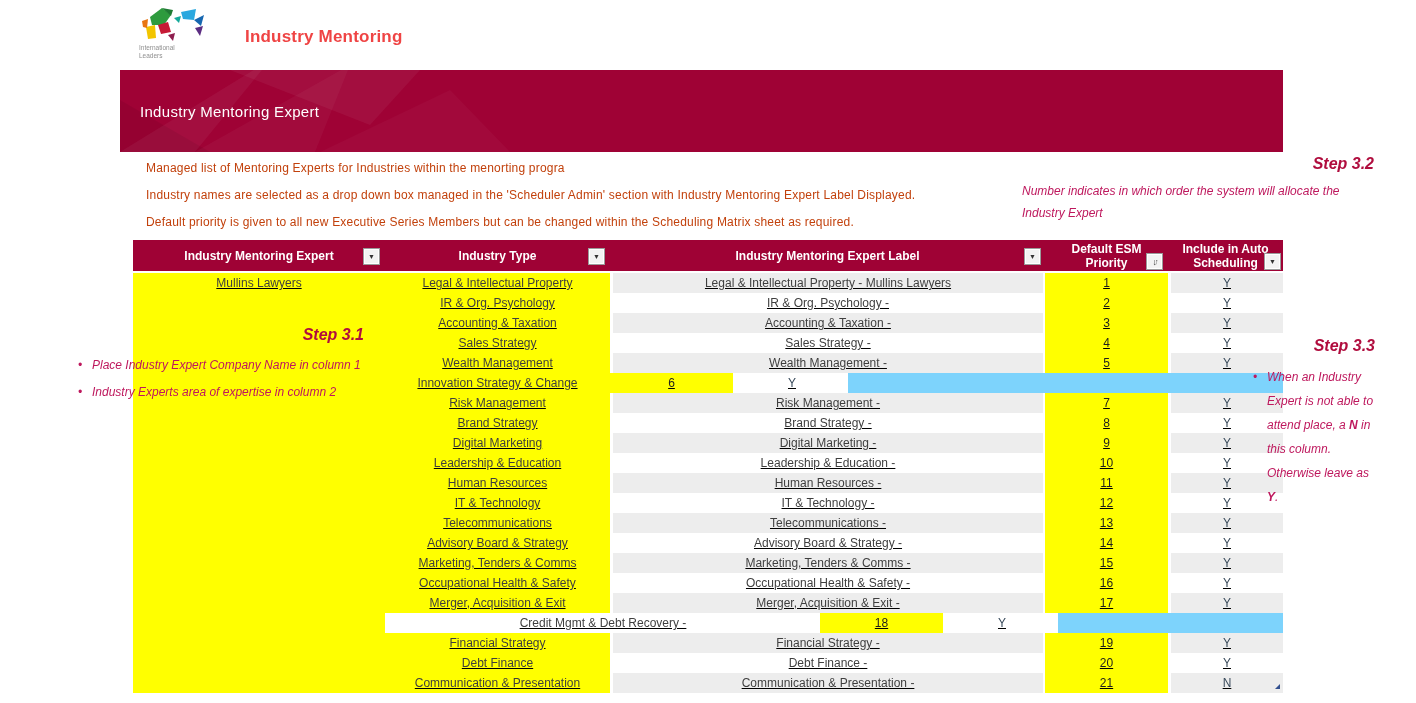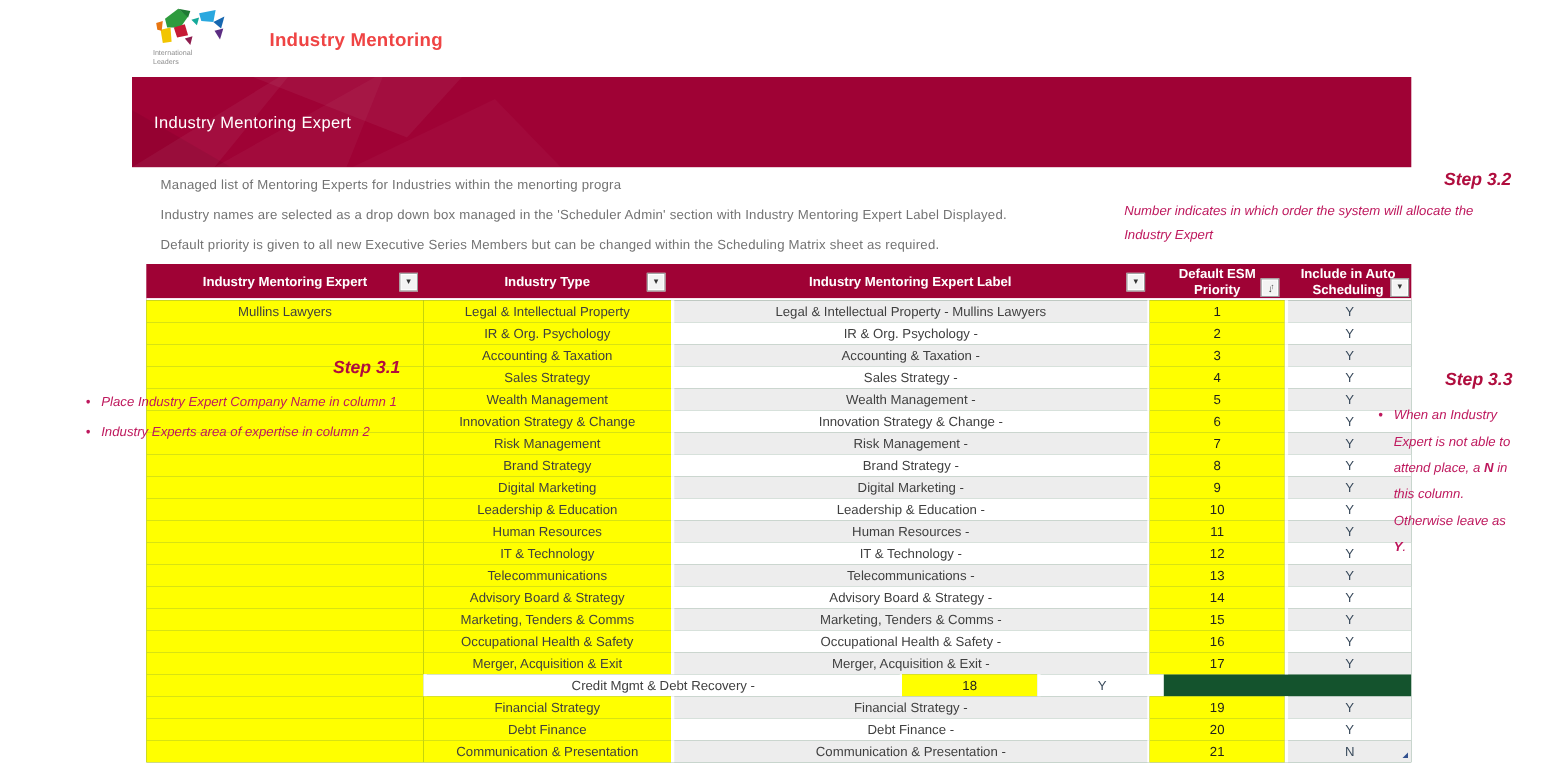--- a/index.html
+++ b/index.html
@@ -15,21 +15,21 @@
                 color:#ef4444; letter-spacing:.2px; }
 
   
   .banner { position:absolute; left:120px; top:70px; width:1163px; height:82px;
             background:#9F0235; overflow:hidden; }
   .banner svg { position:absolute; inset:0; }
   .banner-title { position:absolute; left:20px; top:33px; color:#fff; font-size:15px;
                   font-weight:500; letter-spacing:.3px; }
 
   
-  .desc { position:absolute; left:146px; font-size:12px; color:#737373; letter-spacing:.2px; }
+  .desc { position:absolute; left:146px; font-size:12px; color:#c2410c; letter-spacing:.2px; }
   .desc1 { top:161px; } .desc2 { top:188px; } .desc3 { top:215px; }
 
   
   .step { position:absolute; z-index:5; font-style:italic; }
   .step-title { color:#B00D3E; font-weight:bold; font-size:16px;text-align:right; }
   .step-body  { color:#be185d; font-size:12px; }
   .step31 { left:78px; top:326px; width:286px; }
   .step31 .step-body { margin-top:11px; line-height:21px; }
   .step32 { left:1022px; top:155px; width:352px; }
   .step32 .step-body { margin-top:7px; line-height:22px; }
@@ -56,21 +56,21 @@
                 display:flex; align-items:center; justify-content:center;
                 font-size:7px; color:#333; cursor:pointer; padding:0; }
   .th.c1 .filter-btn { right:5px; top:8px; }
   .th.c2 .filter-btn { right:5px; top:8px; }
   .th.c3 .filter-btn { right:4px; top:8px; }
   .th.c4 .filter-btn { right:5px; top:13px; font-size:9px; letter-spacing:-2px; }
   .th.c5 .filter-btn { right:2px; top:13px; }
   .sort-up { font-size:7px; }
 
   .tbody { position:relative; }
-  .row { display:flex; height:20px; background:#14532d; }
+  .row { display:flex; height:20px; background:#7dd3fc;text-decoration:underline; }
   .cell { height:20px; line-height:20px; font-size:12px; text-align:center;
           color:#3F3F3F; white-space:nowrap; overflow:hidden; cursor:cell; }
   .yellow { background:#FFFF00; }
   .plain { border-left:3px solid #fff; background:#fff; }
   .c3.plain { border-right:2px solid #fff; }
   .row.band .plain { background:#EDEDED; }
   .cell.c4 { color:#1F1F1F; }
   .cell.c5 { color:#3A4B5C; }
   .corner-mark { position:absolute; right:3px; bottom:4px; width:0; height:0;
                  border-left:5px solid transparent; border-bottom:5px solid #33518F; z-index:2; }
@@ -185,21 +185,20 @@
         <div class="row band">
           <div class="cell c1 yellow"></div>
           <div class="cell c2 yellow">Wealth Management</div>
           <div class="cell c3 plain">Wealth Management -</div>
           <div class="cell c4 yellow">5</div>
           <div class="cell c5 plain">Y</div>
         </div>
         <div class="row">
           <div class="cell c1 yellow"></div>
           <div class="cell c2 yellow">Innovation Strategy &amp; Change</div>
-          <div class="cell c3 plain">Innovation Strategy &amp; Change -</div>
           <div class="cell c4 yellow">6</div>
           <div class="cell c5 plain">Y</div>
         </div>
         <div class="row band">
           <div class="cell c1 yellow"></div>
           <div class="cell c2 yellow">Risk Management</div>
           <div class="cell c3 plain">Risk Management -</div>
           <div class="cell c4 yellow">7</div>
           <div class="cell c5 plain">Y</div>
         </div>

